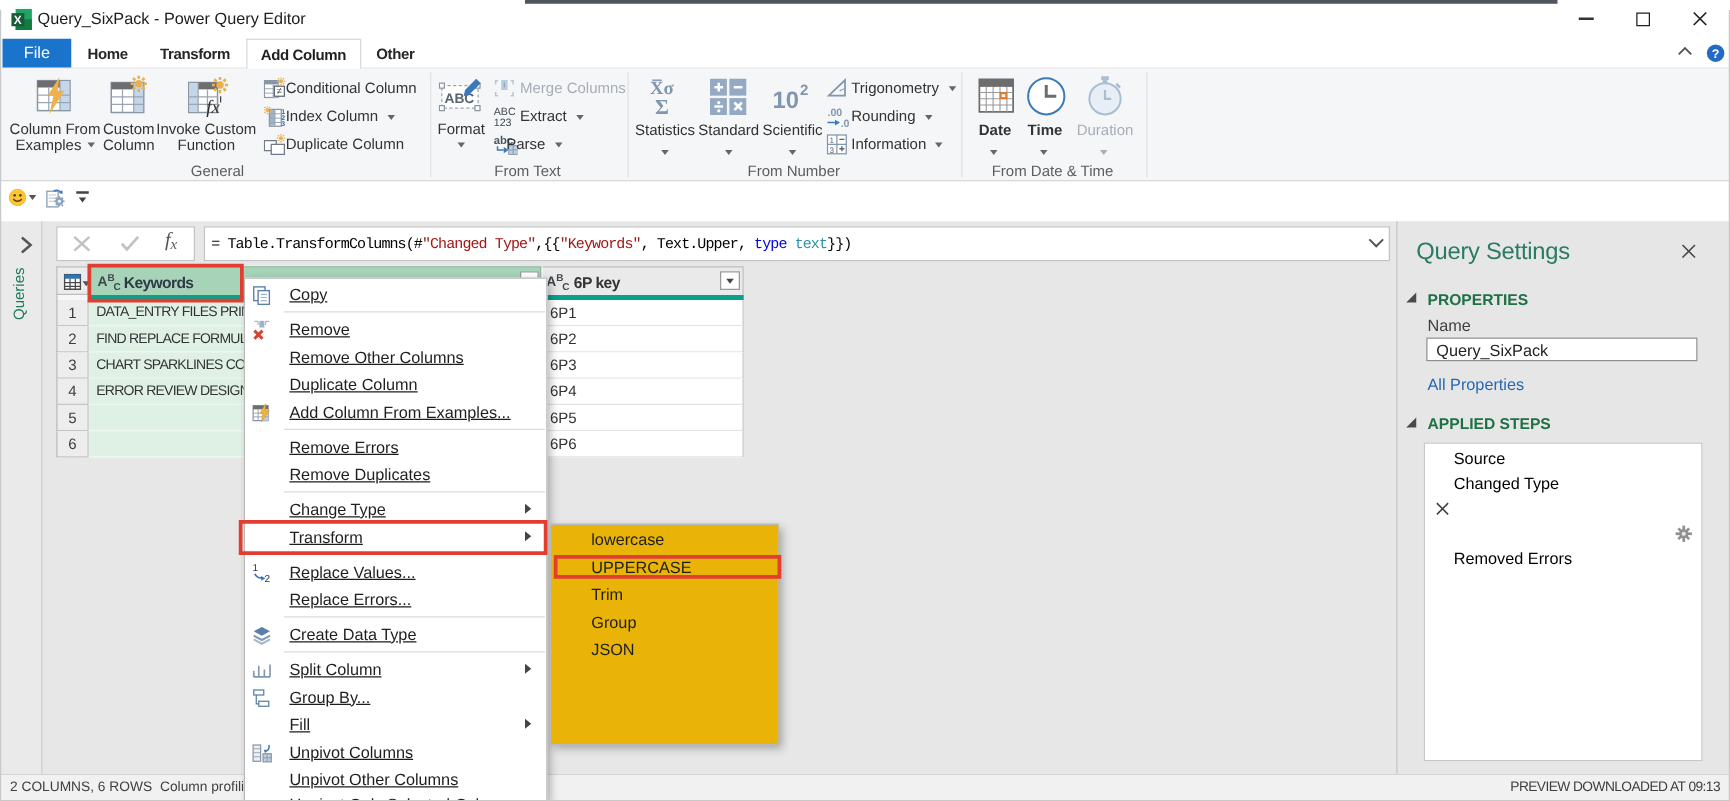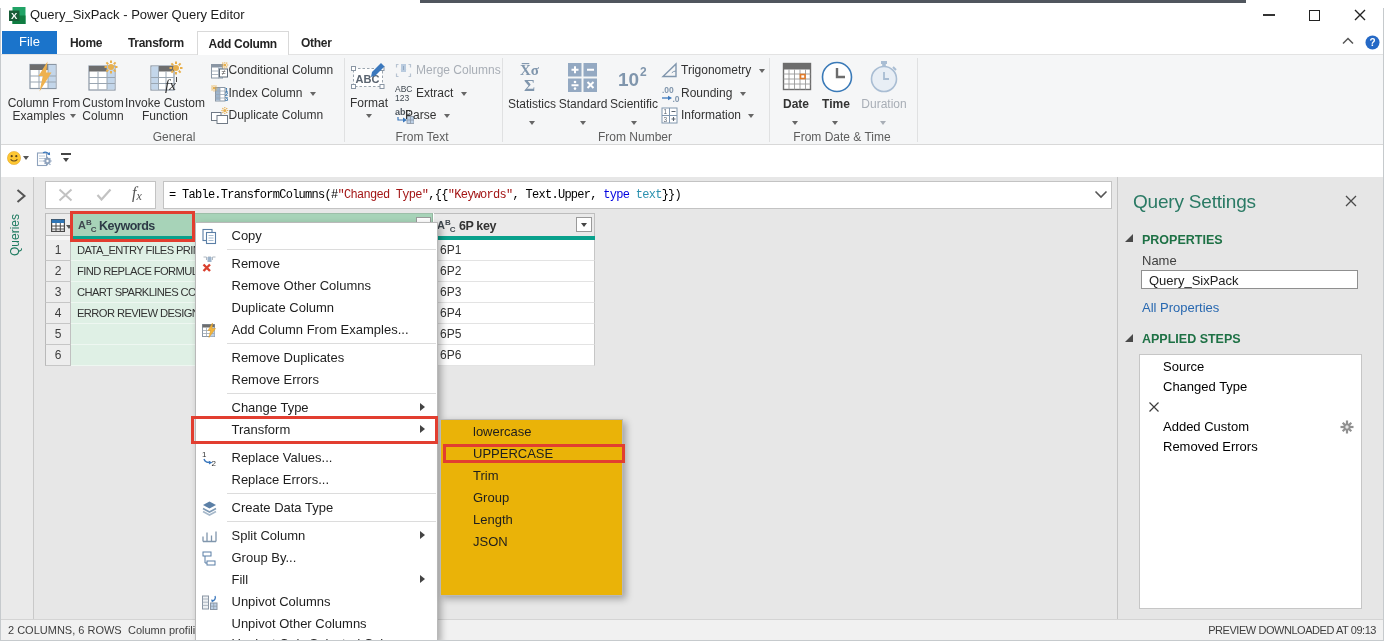--- a/index.html
+++ b/index.html
@@ -33,21 +33,21 @@
   
   .fbox { top:181px; height:27.5px; background:#fff; border:1px solid #c3c3c3; }
   .abctype { font-size:11px; font-weight:bold; color:#40484f; line-height:11px; }
   .abctype sup { font-size:8px; vertical-align:4px; }
   .abctype sub { font-size:8px; vertical-align:-3px; margin-left:-1px; }
   .rnum { left:45px; width:26px; height:21px; background:#ededed; border-left:1px solid #b9b9b9; border-right:1px solid #c0c0c0; border-bottom:1px solid #c6c6c6; font-size:12px; color:#3d3d3d; text-align:center; line-height:20px; }
   .kwc { left:71px; width:362px; height:21px; background:#dff0e5; border-bottom:1px solid #eef7f1; border-right:1px solid #cfcfcf; font-size:11.2px; letter-spacing:-0.6px; color:#333; line-height:20px; padding-left:6px; white-space:nowrap; overflow:hidden; }
   .spc { left:434px; width:161px; height:21px; background:#fff; border-bottom:1px solid #e3e3e3; border-right:1px solid #c6c6c6; font-size:12px; color:#333; line-height:20px; padding-left:6px; }
   
   #cmenu { left:195px; top:222px; width:242.5px; height:419px; background:#fff; border:1px solid #b9b9b9; box-shadow:3px 3px 7px rgba(0,0,0,0.3); z-index:10; }
-  .mi { position:relative; height:22px; line-height:22px; font-size:13px; color:#1e1e1e; padding-left:35.5px; white-space:nowrap; }
+  .mi { position:relative; height:22px; line-height:22px; font-size:13px; color:#1e1e1e; padding-left:35.5px; white-space:nowrap;text-decoration:underline; }
   .msep { position:relative; height:6px; }
   .msep div { position:absolute; left:31px; right:1px; top:2.5px; height:1px; background:#dcdcdc; }
   .marr { position:absolute; left:224px; top:6.5px; width:0; height:0; border-top:4.5px solid transparent; border-bottom:4.5px solid transparent; border-left:5.5px solid #444; }
   .micon { position:absolute; left:5px; top:3px; width:17px; height:17px; }
   
   #smenu { left:439.5px; top:418.5px; width:183px; height:177px; background:#eab308; border:1px solid #b9b9b9; box-shadow:3px 3px 7px rgba(0,0,0,0.3); z-index:11; }
   .si { height:22.1px; line-height:22.1px; font-size:13px; color:#1e1e1e; padding-left:32.5px; }
   
   .redbox { border:3px solid #e23e30; z-index:20; }
   
@@ -391,22 +391,22 @@
     <div class="mi"><svg class="micon" viewBox="0 0 17 17">
         <rect x="1.5" y="2.5" width="12" height="12" fill="#fff" stroke="#8a96a4"></rect>
         <rect x="1.5" y="2.5" width="12" height="3" fill="#6d6d6d"></rect>
         <rect x="9" y="5.5" width="4.5" height="9" fill="#bdd0e6"></rect>
         <path d="M1.5 8.5 h12 M1.5 11.5 h12 M5.5 5.5 v9" stroke="#9aa6b2" stroke-width="0.8"></path>
         <path d="M11.5 1 L7 8.5 H9.5 L8 15.5 L14.5 6.5 H11 Z" fill="#f2b43c" stroke="#d99a28" stroke-width="0.5"></path>
       </svg>Add Column From Examples...</div>
     <div class="msep">
       <div></div>
     </div>
+    <div class="mi">Remove Errors</div>
     <div class="mi">Remove Duplicates</div>
-    <div class="mi">Remove Errors</div>
     <div class="msep">
       <div></div>
     </div>
     <div class="mi">Change Type<span class="marr"></span></div>
     <div class="mi">Transform<span class="marr"></span></div>
     <div class="msep">
       <div></div>
     </div>
     <div class="mi"><svg class="micon" viewBox="0 0 17 17">
         <text x="1" y="7" font-size="8" fill="#333">1</text>
@@ -446,21 +446,20 @@
     <div class="mi">Unpivot Other Columns</div>
     <div class="mi" style="margin-top:-2px">Unpivot Only Selected Columns</div>
   </div>
 
   <div class="abs" id="smenu">
     <div style="height:1.5px"></div>
     <div class="si">lowercase</div>
     <div class="si">UPPERCASE</div>
     <div class="si">Trim</div>
     <div class="si">Group</div>
-    <div class="si">Length</div>
     <div class="si">JSON</div>
   </div>
 
   <div class="abs redbox" style="left:69.5px;top:210.5px;width:125.5px;height:31px"></div>
   <div class="abs redbox" style="left:191px;top:416px;width:247px;height:27.5px"></div>
   <div class="abs redbox" style="left:443px;top:444px;width:182px;height:19px"></div>
 
   <div class="abs" id="statusbar"></div>
   <div class="abs stext" style="left:8px">2 COLUMNS, 6 ROWS</div>
   <div class="abs stext" style="left:128px">Column profiling based on top 1000 rows</div>
@@ -480,21 +479,20 @@
   <div class="abs" style="left:1142px;top:253px;font-size:13px;color:#404040">Name</div>
   <div class="abs" style="left:1141px;top:270px;width:217px;height:19px;background:#fff;border:1px solid #8f8f8f">
     <div style="position:absolute;left:7px;top:2px;font-size:13px;color:#222">Query_SixPack</div>
   </div>
   <div class="abs" style="left:1142px;top:300px;font-size:13px;color:#2868b0">All Properties</div>
   <div class="abs ptri" style="left:1125px;top:334px"></div>
   <div class="abs pgreen" style="left:1142px;top:332px">APPLIED STEPS</div>
   <div class="abs" style="left:1139px;top:353.5px;width:223px;height:255px;background:#fff;border:1px solid #c6c6c6">
     <div class="step" style="top:2.5px">Source</div>
     <div class="step" style="top:22.5px">Changed Type</div>
-    <div class="step" style="top:62.5px">Added Custom</div>
     <div class="step" style="top:82.5px">Removed Errors</div>
     <svg style="position:absolute;left:8px;top:46.5px" width="12" height="12" viewBox="0 0 12 12">
       <path d="M1.5 1.5 L10.5 10.5 M10.5 1.5 L1.5 10.5" stroke="#3d3d3d" stroke-width="1.2"></path>
     </svg>
     <svg style="position:absolute;left:200px;top:65px" width="14" height="14" viewBox="0 0 14 14">
       <g fill="#909090">
         <circle cx="7" cy="7" r="3.6"></circle>
         <rect x="5.9" y="0.5" width="2.2" height="13"></rect>
         <rect x="0.5" y="5.9" width="13" height="2.2"></rect>
         <g transform="rotate(45 7 7)">

